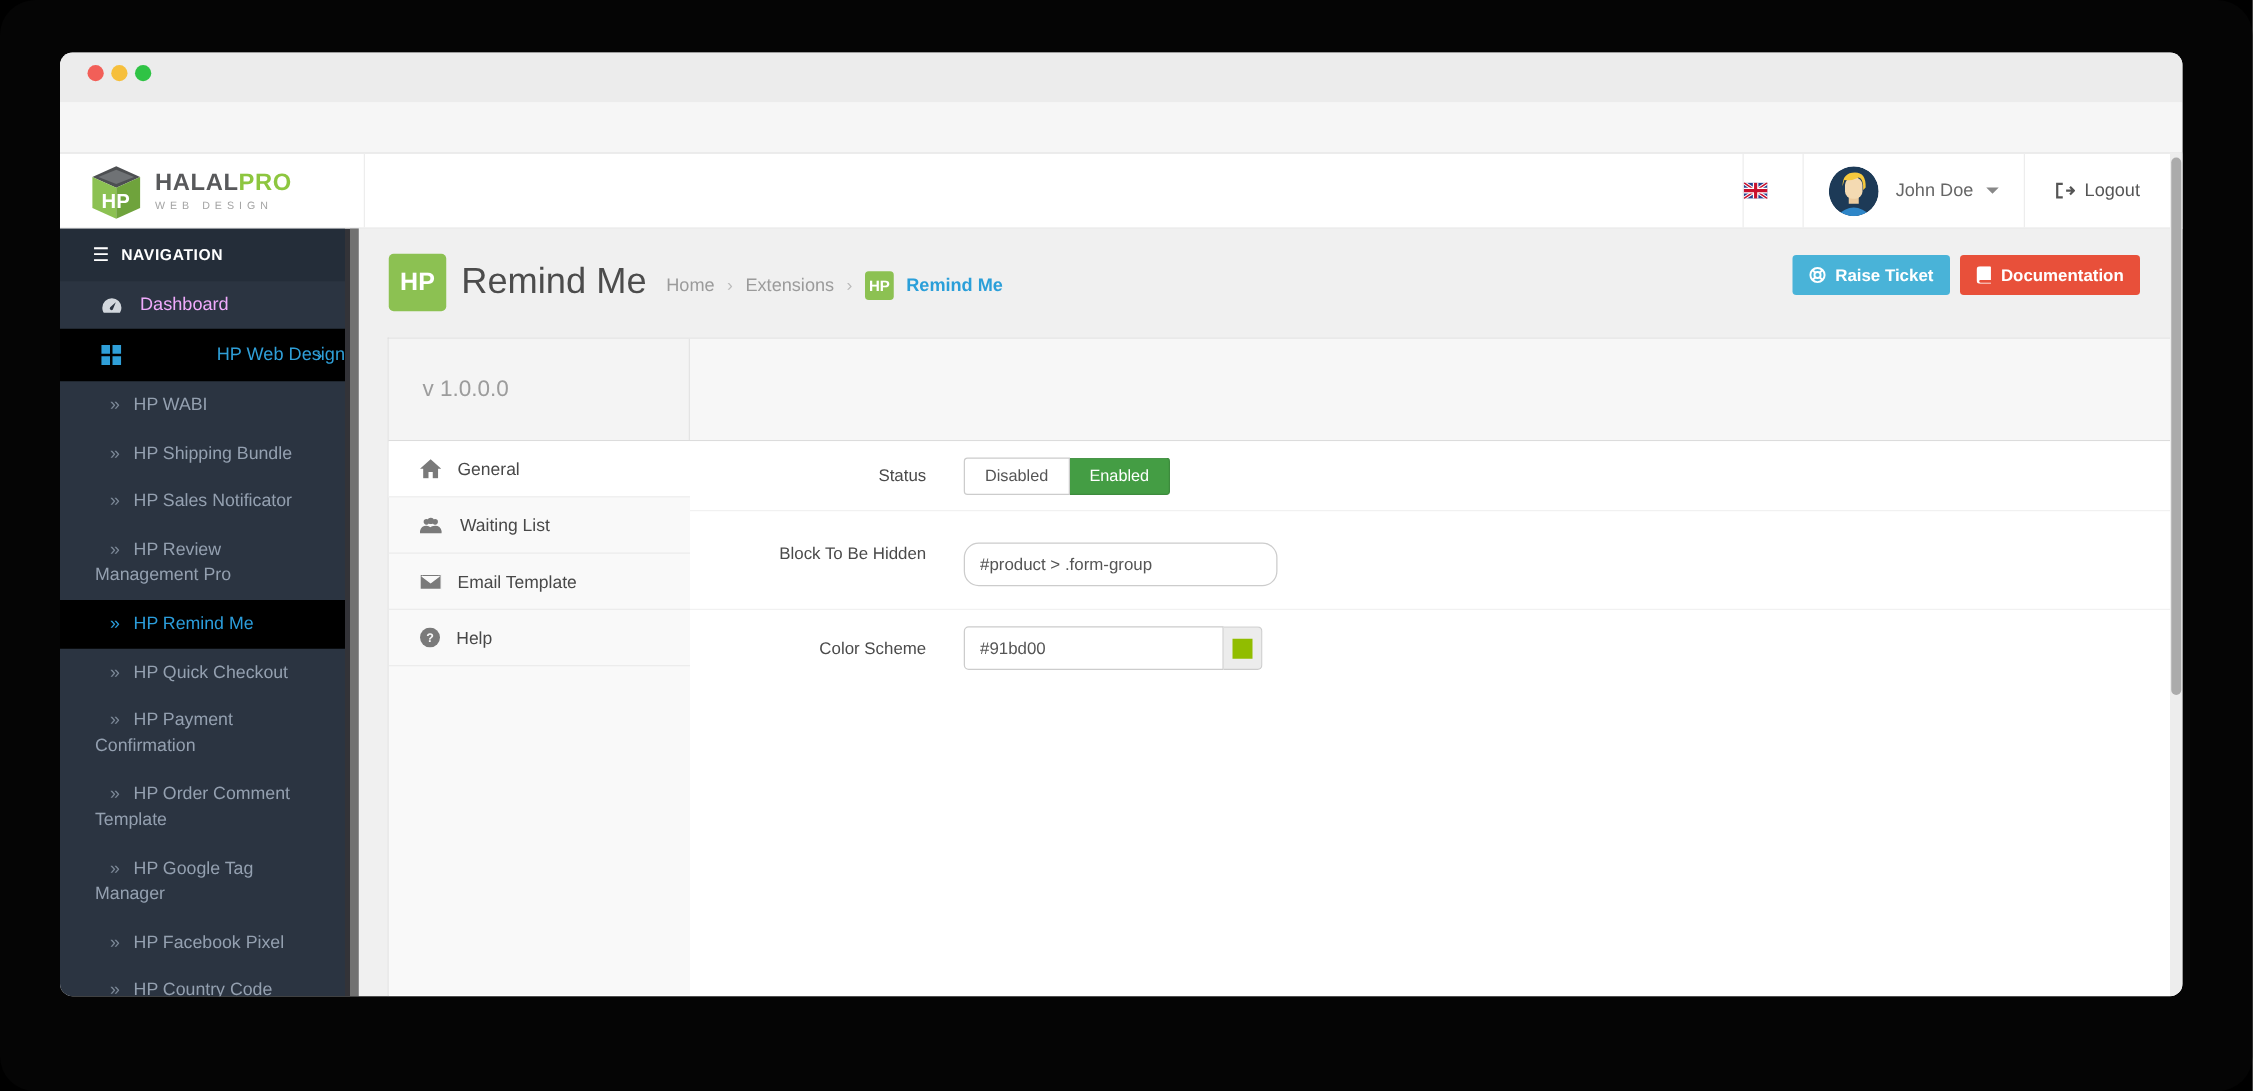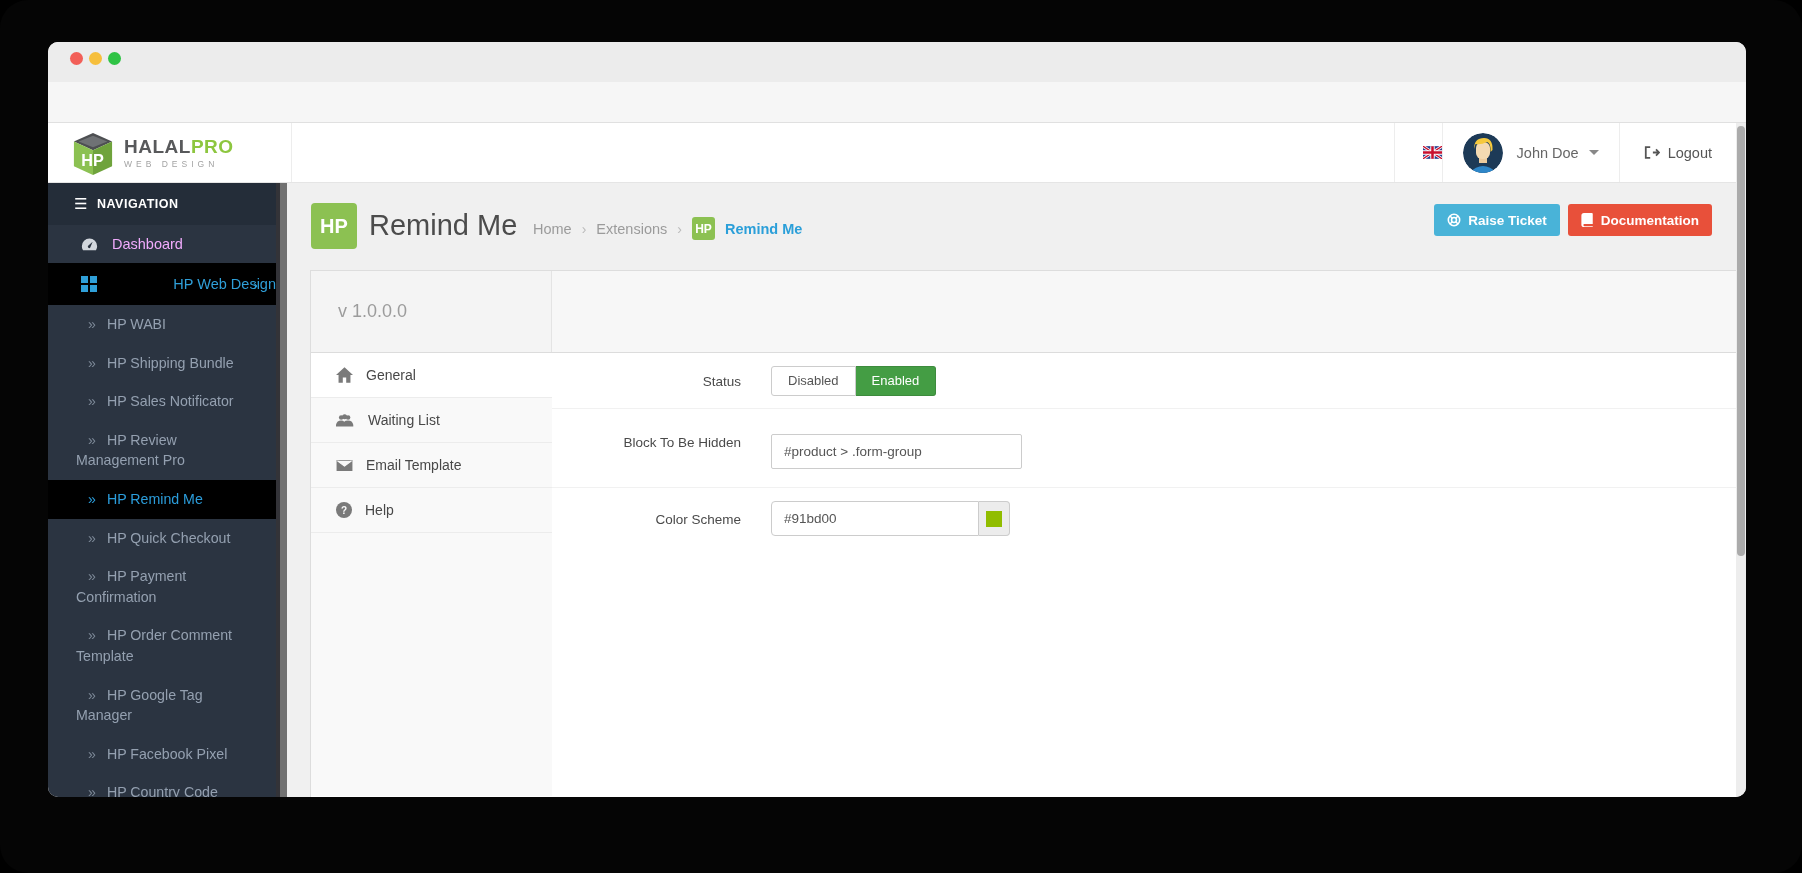--- a/index.html
+++ b/index.html
@@ -18,21 +18,21 @@
   .toolbar { position:absolute; left:0; top:40px; right:0; height:41px; background:#f6f6f6; border-bottom:1px solid #e0e0e0; }
 
   
   .appheader { position:absolute; left:0; top:81px; right:0; height:60px; background:#fff; border-bottom:1px solid #e5e5e5; }
   .logo-cell { position:absolute; left:0; top:0; bottom:0; width:244px; border-right:1px solid #ededed; display:flex; align-items:center; padding-left:24px; cursor:pointer; }
   .logo-text { margin-left:10px; line-height:1; }
   .logo-line1 { font-size:19px; font-weight:bold; color:#58595b; letter-spacing:.5px; }
   .logo-line1 .pro { color:#8dc63f; }
   .logo-sub { margin-top:4px; font-size:8.5px; color:#a3a3a3; letter-spacing:4px; }
   .hdr-right { position:absolute; right:10px; top:0; bottom:0; display:flex; }
-  .hdr-cell { border-left:1px solid #ededed; display:flex; align-items:center; justify-content:flex-end; }
+  .hdr-cell { border-left:1px solid #ededed; display:flex; align-items:center; justify-content:space-between; }
   .flag-cell { width:48px; cursor:pointer; }
   .user-cell { padding:0 20px; cursor:pointer; }
   .user-name { margin-left:14px; font-size:14.5px; color:#666; }
   .caret { margin-left:10px; width:0; height:0; border-left:5px solid transparent; border-right:5px solid transparent; border-top:5px solid #888; }
   .logout-cell { padding:0 24px; cursor:pointer; color:#555; font-size:14.5px; gap:8px; }
   .avatar { width:40px; height:40px; border-radius:50%; overflow:hidden; }
 
   
   .vscroll { position:absolute; right:0; top:81px; bottom:0; width:10px; background:#ededed; }
   .vscroll .thumb { position:absolute; left:1px; top:3px; width:8px; height:430px; border-radius:4px; background:#ababab; }
@@ -93,21 +93,21 @@
   .lbl { font-size:13.5px; color:#4a4a4a; }
   .help-text { margin-top:7px; font-size:11.5px; font-style:italic; color:#9a9a9a; line-height:1.55; }
   .qmark { display:inline-flex; width:13px; height:13px; border-radius:50%; background:#2f9fd8; color:#fff; font-size:9px; font-weight:bold; font-style:normal; align-items:center; justify-content:center; vertical-align:middle; cursor:pointer; }
   .ctl-col { margin-left:30px; }
 
   .btn-group { display:inline-flex; }
   .btn-toggle { height:30px; padding:0 16px; font-size:13px; font-family:inherit; cursor:pointer; }
   .btn-off { background:#fff; border:1px solid #ccc; border-radius:3px 0 0 3px; color:#555; }
   .btn-on { background:#449d44; border:1px solid #3d8b3d; border-left:none; border-radius:0 3px 3px 0; color:#fff; }
 
-  .text-input { height:35px; border:1px solid #ccc; border-radius:2px; padding:0 12px; font-size:13.5px; color:#555; font-family:inherit; outline:none; }
+  .text-input { height:35px; border:1px solid #ccc; border-radius:12px; padding:0 12px; font-size:13.5px; color:#555; font-family:inherit; outline:none; }
   .input-block { width:251px; margin-top:8px; }
   .input-group { display:inline-flex; }
   .input-color { width:208px; border-radius:4px 0 0 4px; }
   .addon { width:31px; height:35px; background:#ececec; border:1px solid #ccc; border-left:none; border-radius:0 4px 4px 0; display:flex; align-items:center; justify-content:center; cursor:pointer; }
   .swatch { width:16px; height:16px; background:#91bd00; }
 
   .lbl-top { padding-top:9px; }
   svg { display:block; }
 </style>
 </head>

